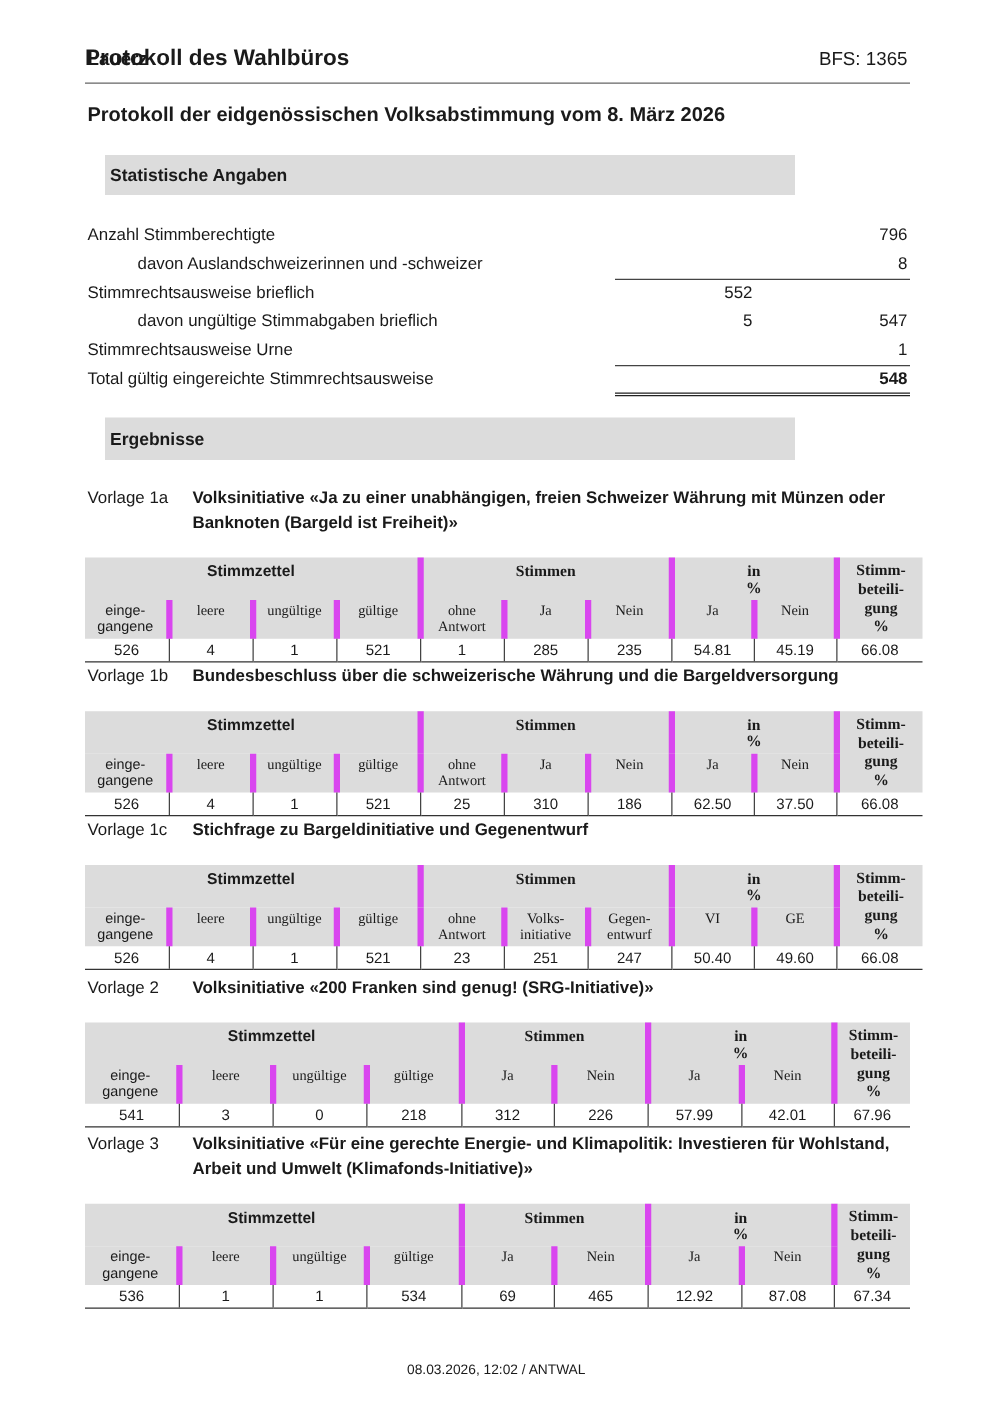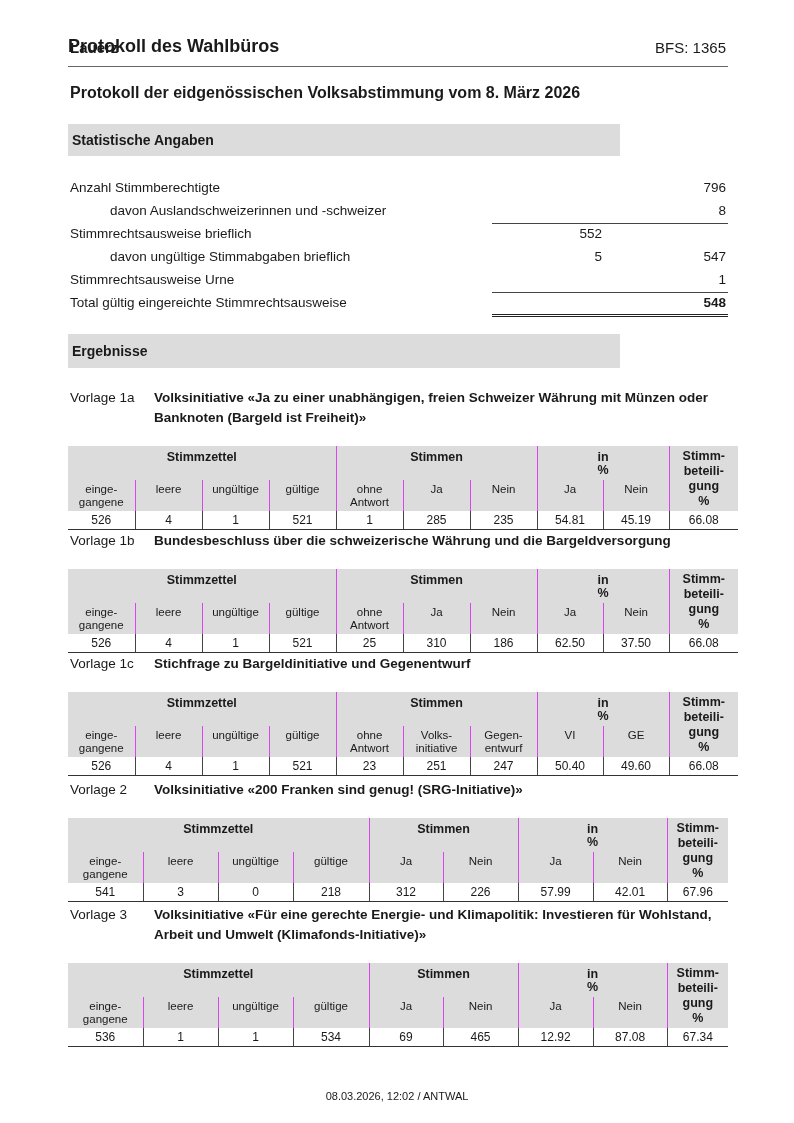--- a/index.html
+++ b/index.html
@@ -6,21 +6,21 @@
   body { width: 794px; height: 1123px; position: relative; font-family: "Liberation Sans", sans-serif; color: #1a1a1a; overflow: hidden; }
   .page { position: absolute; left: 68px; top: 0; width: 660px; }
 
   .header { position: absolute; top: 36px; left: 0; width: 660px; height: 30px; border-bottom: 1px solid #666; }
   .header .left { position: absolute; left: 2px; top: 3px; font-size: 15px; font-weight: bold; }
   .header .center { position: absolute; left: 0; right: 0; top: 0; text-align: left; font-size: 18px; font-weight: bold; }
   .header .right { position: absolute; right: 2px; top: 3px; font-size: 15px; }
 
   .doc-title { position: absolute; top: 84px; left: 2px; font-size: 16px; font-weight: bold; }
 
-  .section-bar { position: absolute; left: 0; width: 552px; background: #dcdcdc; font-size: 14px; font-weight: bold; padding-left: 4px; box-sizing: border-box; }
+  .section-bar { position: absolute; left: 16px; width: 552px; background: #dcdcdc; font-size: 14px; font-weight: bold; padding-left: 4px; box-sizing: border-box; }
   .bar-stat { top: 124px; height: 32px; line-height: 32px; }
   .bar-erg { top: 334px; height: 34px; line-height: 34px; }
 
   .stat { position: absolute; top: 178px; left: 0; width: 660px; font-size: 13.5px; }
   .stat .row { position: relative; height: 23px; line-height: 20px; }
   .stat .lbl { position: absolute; left: 2px; }
   .stat .lbl.ind { left: 42px; }
   .stat .lbl.b { font-weight: normal; }
   .stat .mid { position: absolute; right: 126px; text-align: right; }
   .stat .val { position: absolute; right: 2px; text-align: right; }
@@ -32,21 +32,21 @@
   .v-head { position: relative; font-size: 13.5px; line-height: 20px; }
   .v-num { position: absolute; left: 2px; top: 0; }
   .v-title { margin-left: 86px; font-weight: bold; }
 
   table.res { border-collapse: collapse; width: 660px; font-size: 11.5px; margin-top: 18px; table-layout: fixed; }
   table.res th { background: #dcdcdc; font-weight: normal; text-align: center; vertical-align: top; padding: 3px 2px 2px 2px; line-height: 13px; }
   table.res th.grp { font-weight: bold; font-size: 12.5px; padding-top: 5px; padding-bottom: 2px; }
   table.res th.stb { font-weight: bold; font-size: 12.5px; vertical-align: middle; line-height: 15px; }
   table.res td { text-align: center; padding: 2px 3px; font-size: 12px; line-height: 14px; border-bottom: 1px solid #333; }
   table.res td + td { border-left: 1px solid #444; }
-  table.res th.c { border-left: 1px solid #d946ef; }
+  table.res th.c { border-left: 5px solid #d946ef; font-family: Liberation Serif, serif; }
 
   .footer { position: absolute; top: 1090px; left: 0; width: 794px; text-align: center; font-size: 11px; }
 </style>
 </head>
 <body>
 
 <div class="page">
 
   <div class="header">
     <span class="left">Lauerz</span>

